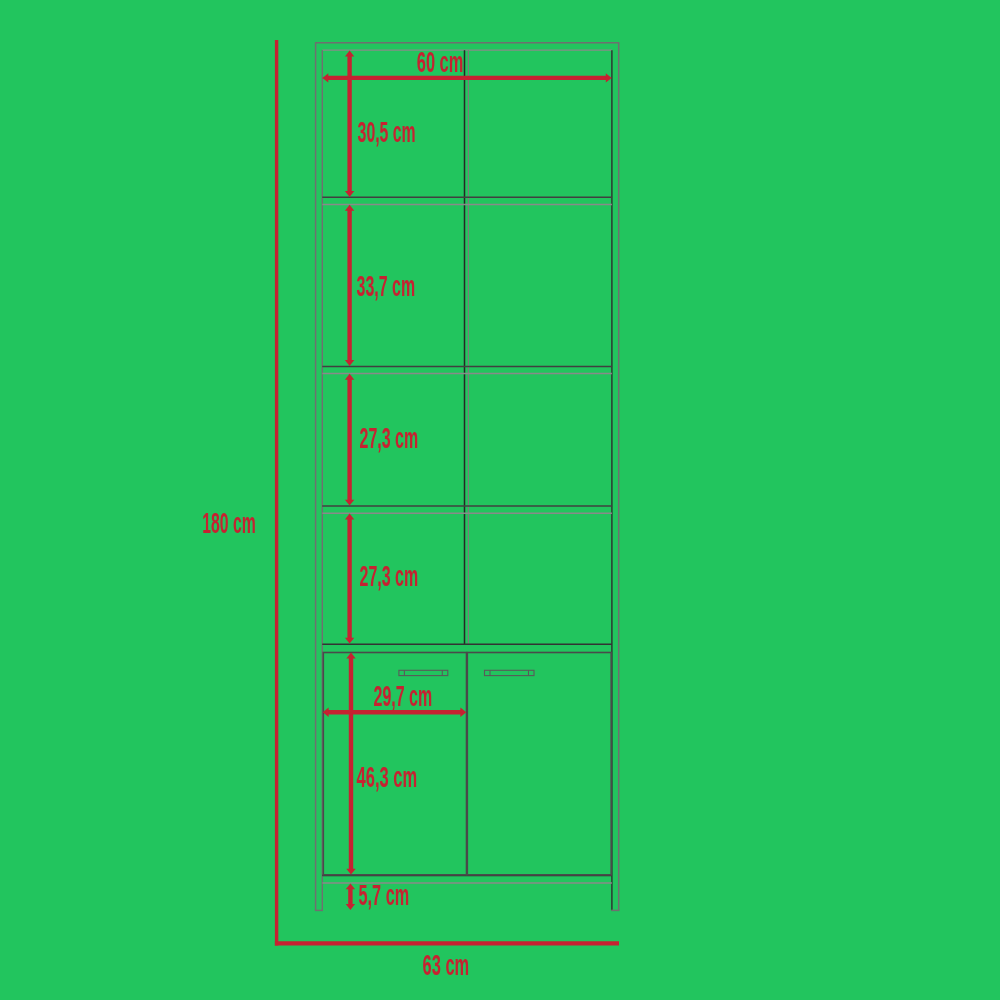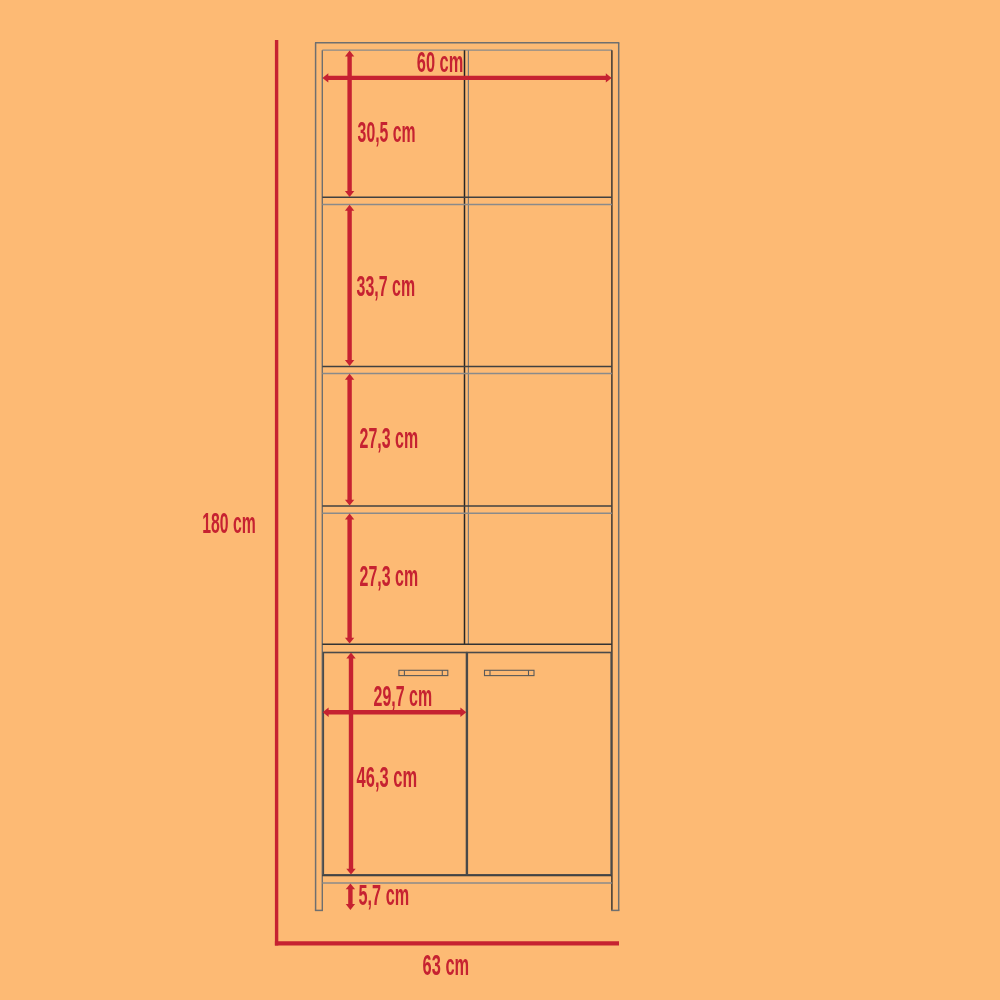--- a/index.html
+++ b/index.html
@@ -1,16 +1,16 @@
 <!DOCTYPE html>
 <html><head>
 <meta charset="utf-8">
 <style>
   html,body{margin:0;padding:0;background:#ffffff;}
-  .stage{width:1000px;height:1000px;position:relative;background:#fdba74;}
+  .stage{width:1000px;height:1000px;position:relative;background:#22c55e;}
   svg{display:block;}
   text{font-family:"Liberation Sans",sans-serif;font-weight:bold;fill:#c62231;}
 </style>
 </head>
 <body>
 <div class="stage">
 <svg width="1000" height="1000" viewBox="0 0 1000 1000">
 
   <g>
     <line x1="315.0" y1="42.8" x2="619.3" y2="42.8" stroke="#6f6f6f" stroke-width="1.5"></line>

